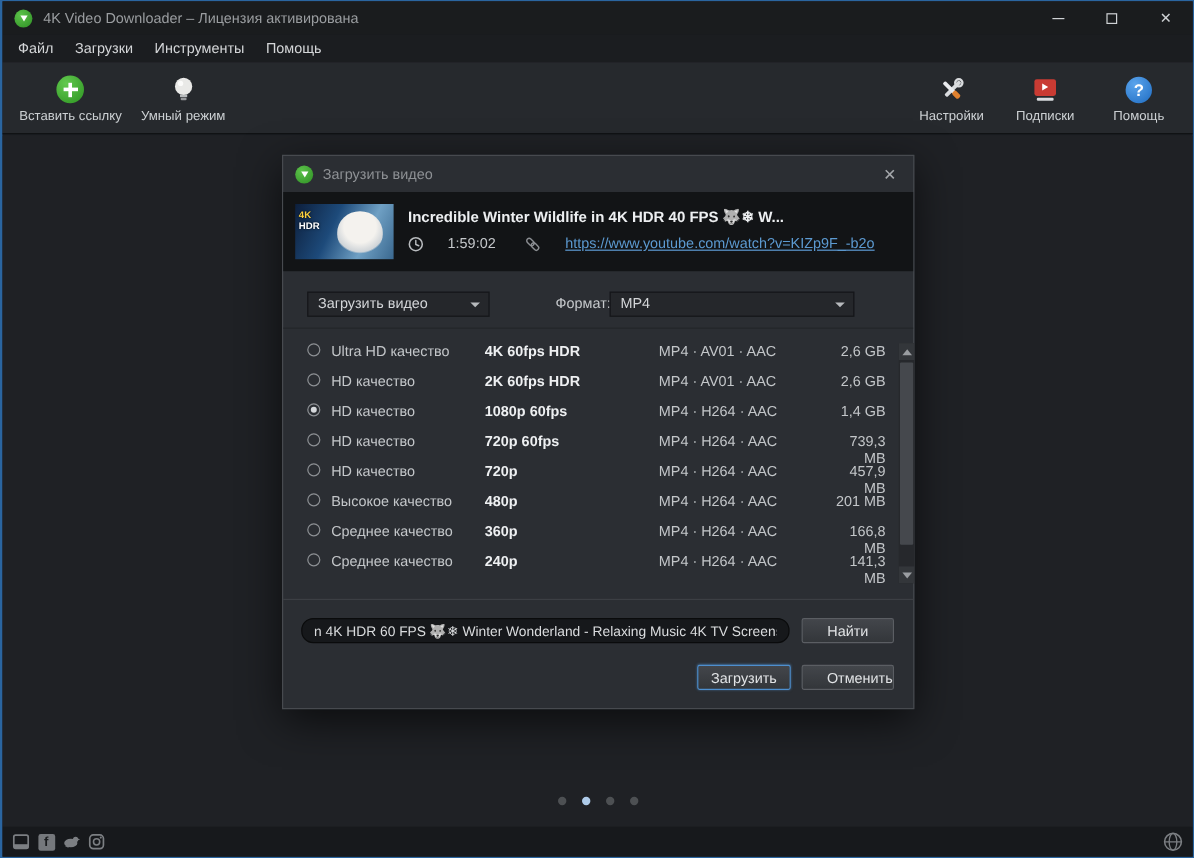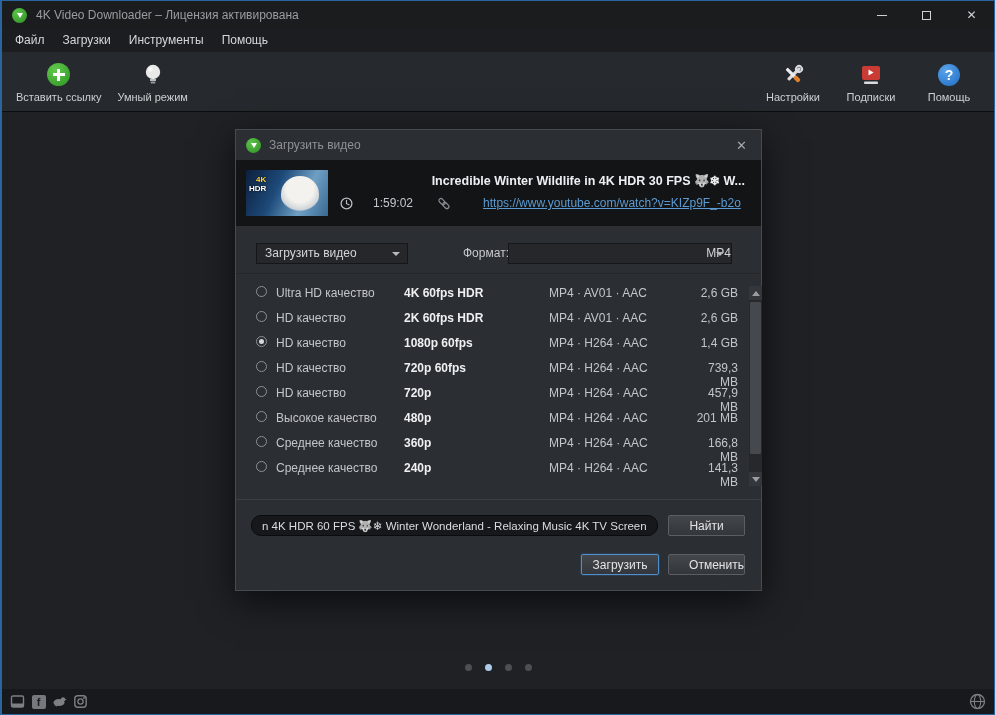--- a/index.html
+++ b/index.html
@@ -58,41 +58,41 @@
     background:#2b2e33; border:1px solid #474a4f; box-shadow:0 10px 34px rgba(0,0,0,.65); }
   .dlg-header { position:absolute; top:0; left:0; right:0; height:30px; display:flex; align-items:center; }
   .dlg-logo { width:15px; height:15px; border-radius:50%; margin-left:10px;
     background:radial-gradient(circle at 35% 30%, #5cc24a, #2e8f24); position:relative; }
   .dlg-logo::after { content:""; position:absolute; left:4.5px; top:5px;
     border-left:3px solid transparent; border-right:3px solid transparent; border-top:5px solid #fff; }
   .dlg-title { margin-left:8px; font-size:12px; color:#8e9195; }
   .dlg-close { position:absolute; right:10px; top:0; height:30px; display:flex;
     align-items:center; color:#a4a7ab; font-size:13px; padding:0 4px; }
 
-  .video-strip { position:absolute; top:30px; left:0; right:0; height:66px; background:#121416;text-align:right; }
+  .video-strip { position:absolute; top:30px; left:0; right:0; height:66px; background:#121416; }
   .thumb { position:absolute; left:10px; top:10px; width:82px; height:46px; overflow:hidden;
     background:linear-gradient(115deg, #0d1f3c 0%, #1d4a7a 38%, #6fa0c4 70%, #3a688f 100%); }
   .thumb .wolf { position:absolute; right:9px; top:6px; width:38px; height:36px; border-radius:50% 50% 46% 46%;
     background:radial-gradient(circle at 50% 36%, #f4f2ee 0 45%, #cfd4d8 70%, rgba(200,210,220,0) 75%); }
   .thumb .badge { position:absolute; left:3px; top:5px; font-size:8px; font-weight:bold;
     color:#ffd23e; text-shadow:0 0 2px #000; line-height:9px; }
   .thumb .badge b { display:block; color:#fff; }
   .video-title { position:absolute; left:104px; top:13px; font-size:12.5px; font-weight:bold;
     color:#edeff1; width:405px; white-space:nowrap; overflow:hidden; }
   .video-meta { position:absolute; left:104px; top:36px; display:flex; align-items:center;
     gap:20px; font-size:12px; color:#c4c7ca; }
-  .video-url { color:#5c9ad1; text-decoration:underline; cursor:pointer;margin-left:12px; }
+  .video-url { color:#5c9ad1; text-decoration:underline; cursor:pointer; }
 
   .select { position:absolute; height:21px; background:#25272b; border:1px solid #141619;
     color:#d3d5d8; font-size:12px; line-height:19px; padding-left:8px; }
   .select .arrow { position:absolute; right:7px; top:8px; width:0; height:0;
     border-left:4px solid transparent; border-right:4px solid transparent; border-top:4px solid #b7babd; }
   .action-select { left:20px; top:113px; width:152px; }
   .format-label { position:absolute; left:227px; top:116px; font-size:12px; color:#c6c9cc; }
-  .format-select { left:272px; top:113px; width:224px;text-align:right; }
+  .format-select { left:272px; top:113px; width:204px; }
 
   .ctrl-sep { position:absolute; left:0; right:0; top:143px; height:1px; background:#24262a; }
 
   .q-list { position:absolute; left:20px; top:156px; width:493px; height:200px; }
   .q-row { display:flex; align-items:flex-start; height:25px; font-size:12px; }
   .q-radio { width:11px; height:11px; border:1px solid #8d9094; border-radius:50%;
     margin-right:9px; position:relative; flex:0 0 auto; }
   .q-radio.checked::after { content:""; position:absolute; left:2px; top:2px; right:2px; bottom:2px;
     background:#d6d9dc; border-radius:50%; }
   .q-label { width:128px; color:#c3c6c9; }
@@ -230,21 +230,21 @@
           </span>
       </div>
 
       <div class="video-strip">
         <div class="thumb">
           <span class="wolf"></span>
           <span class="badge">
             <span>4K</span><b>HDR</b>
           </span>
         </div>
-        <div class="video-title">Incredible Winter Wildlife in 4K HDR 30 FPS 🐺❄ W...</div>
+        <div class="video-title">Incredible Winter Wildlife in 4K HDR 40 FPS 🐺❄ W...</div>
         <div class="video-meta">
           <span style="display:flex;">
             <svg width="13" height="13" viewBox="0 0 13 13">
               <circle cx="6.5" cy="6.5" r="5.4" fill="none" stroke="#b8bbbe" stroke-width="1.3"></circle>
               <path d="M6.5 3.4 L6.5 6.7 L9 7.8" fill="none" stroke="#b8bbbe" stroke-width="1.2" stroke-linecap="round"></path>
             </svg>
           </span>
           <span>1:59:02</span>
           <span style="display:flex; margin-left:4px;">
             <svg width="14" height="13" viewBox="0 0 14 13">

